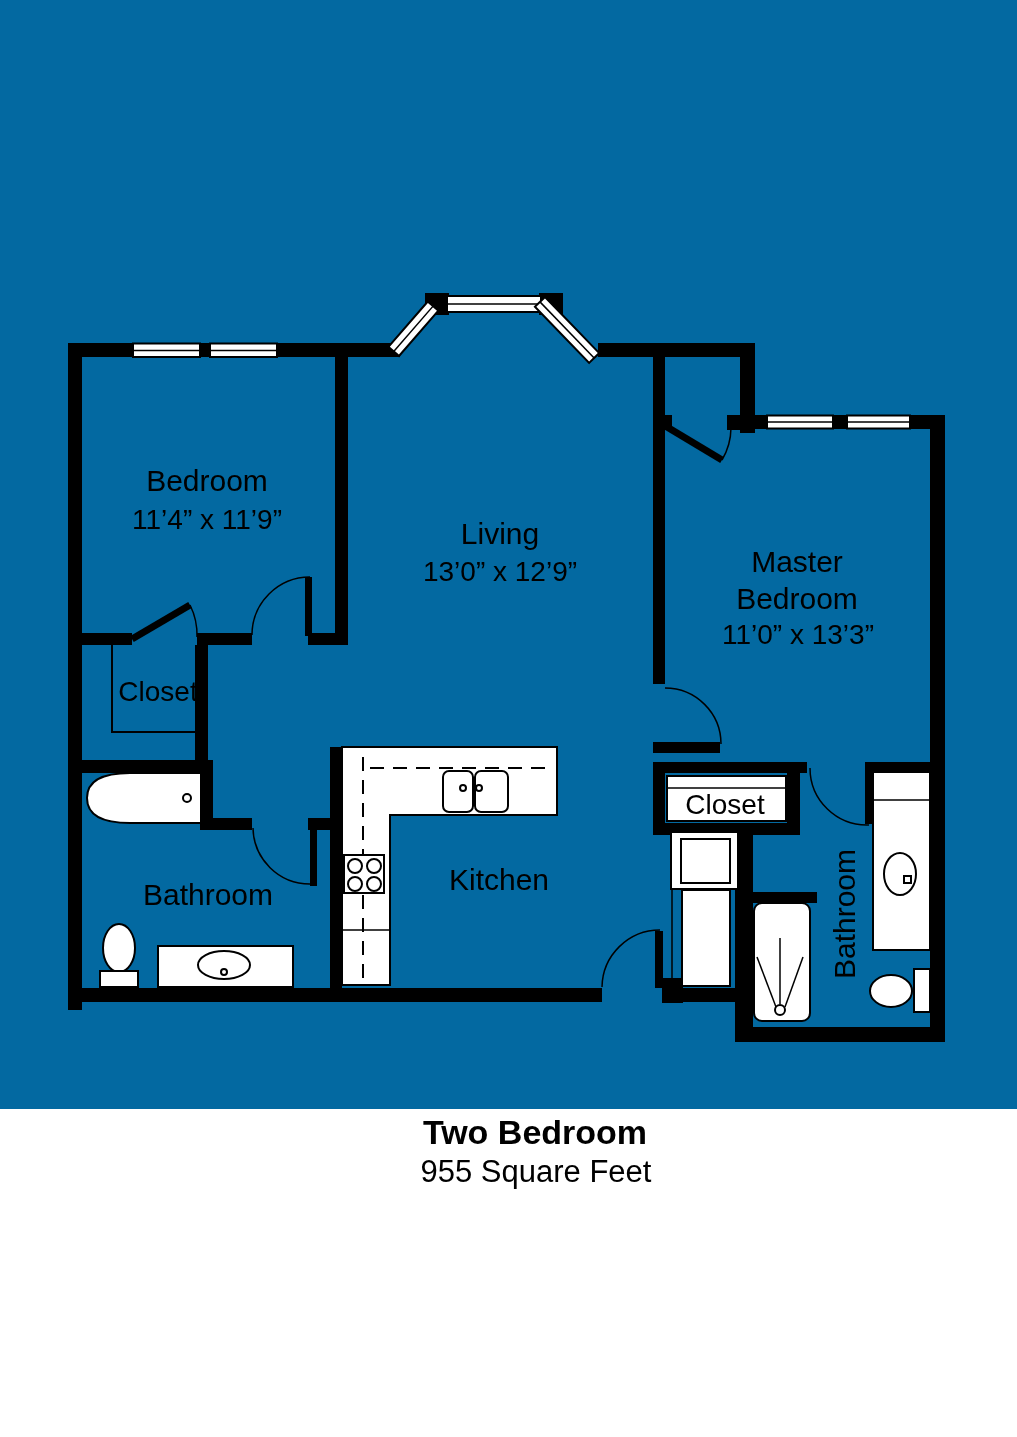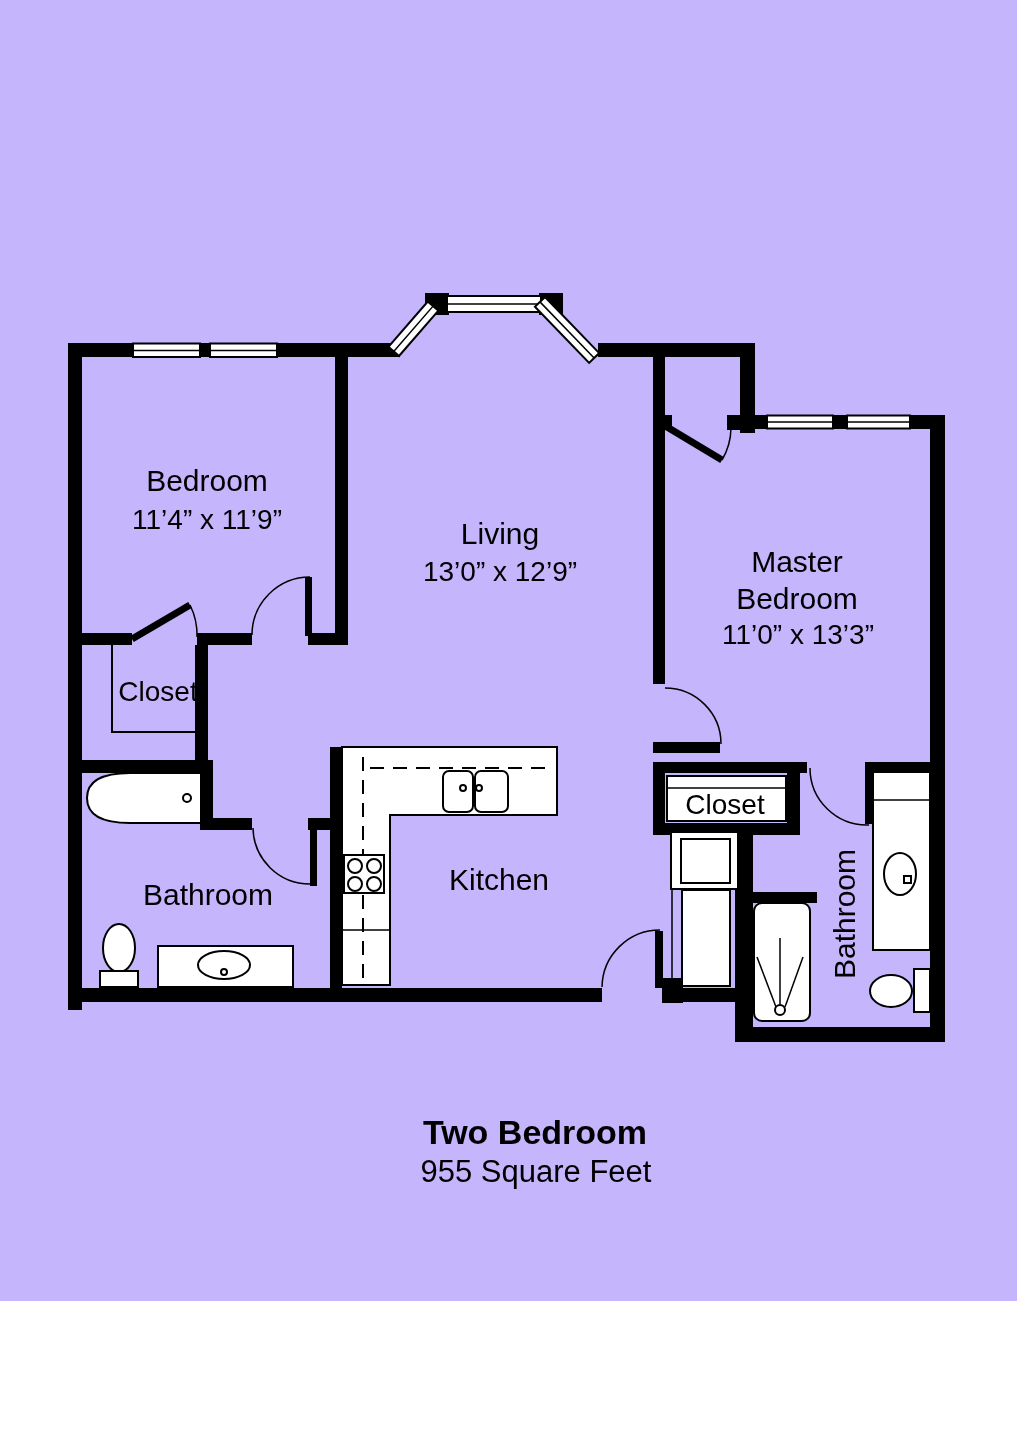--- a/index.html
+++ b/index.html
@@ -5,22 +5,22 @@
   html, body {
     margin: 0;
     padding: 0;
     background: #ffffff;
     width: 1017px;
     height: 1437px;
     overflow: hidden;
   }
   #plan-wrap {
     width: 1017px;
-    height: 1301px;
-    background: #c4b5fd;
+    height: 1109px;
+    background: #0369a1;
   }
   svg {
     display: block;
   }
   text {
     font-family: "Liberation Sans", sans-serif;
     fill: #000000;
   }
   .room-label   { font-size: 30px; }
   .room-dims    { font-size: 28px; }

